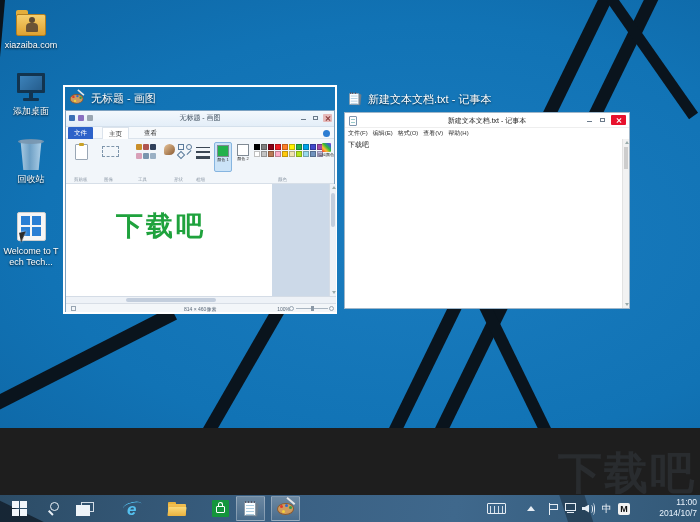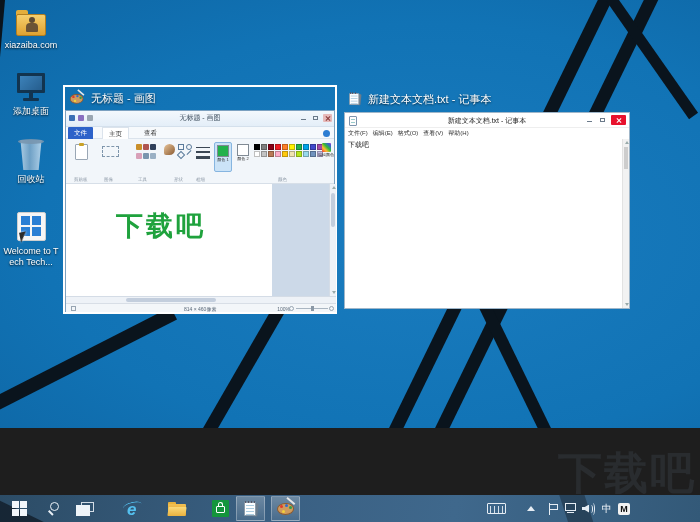--- a/index.html
+++ b/index.html
@@ -550,15 +550,19 @@
           <div class="w1"></div>
           <div class="w2"></div>
         </div>
     </div>
     <div class="tray-ic" style="left:599px;width:15px">
       <div class="zhong">中</div>
     </div>
     <div class="tray-ic" style="left:616px;width:16px">
       <div class="mbadge">M</div>
     </div>
+    <div class="clock">
+      <div>11:00</div>
+      <div>2014/10/7</div>
+    </div>
   </div>
 
 </div>
 
 </body></html>

